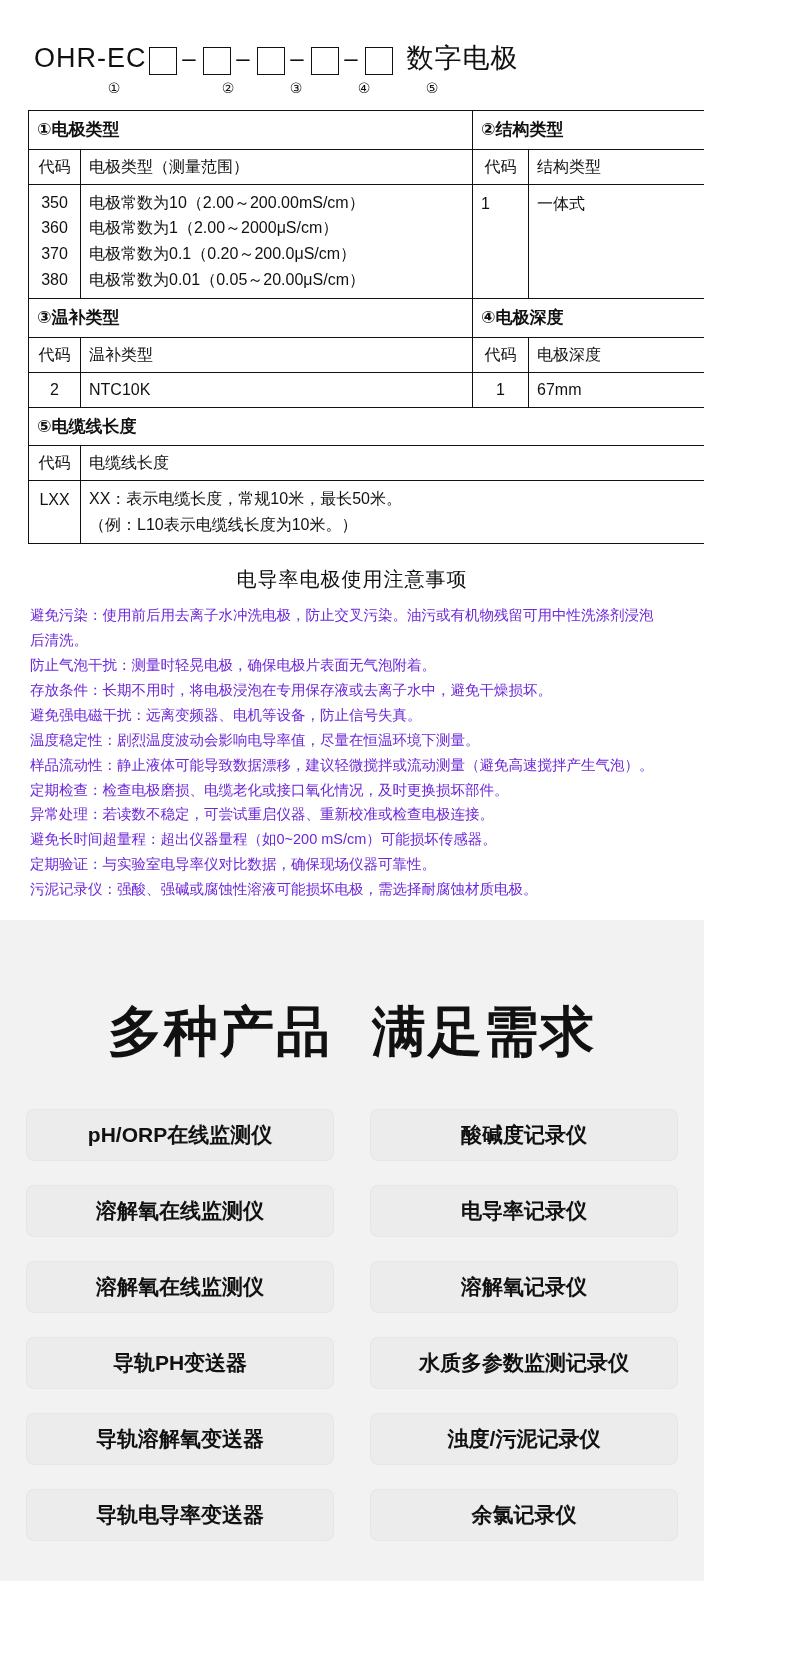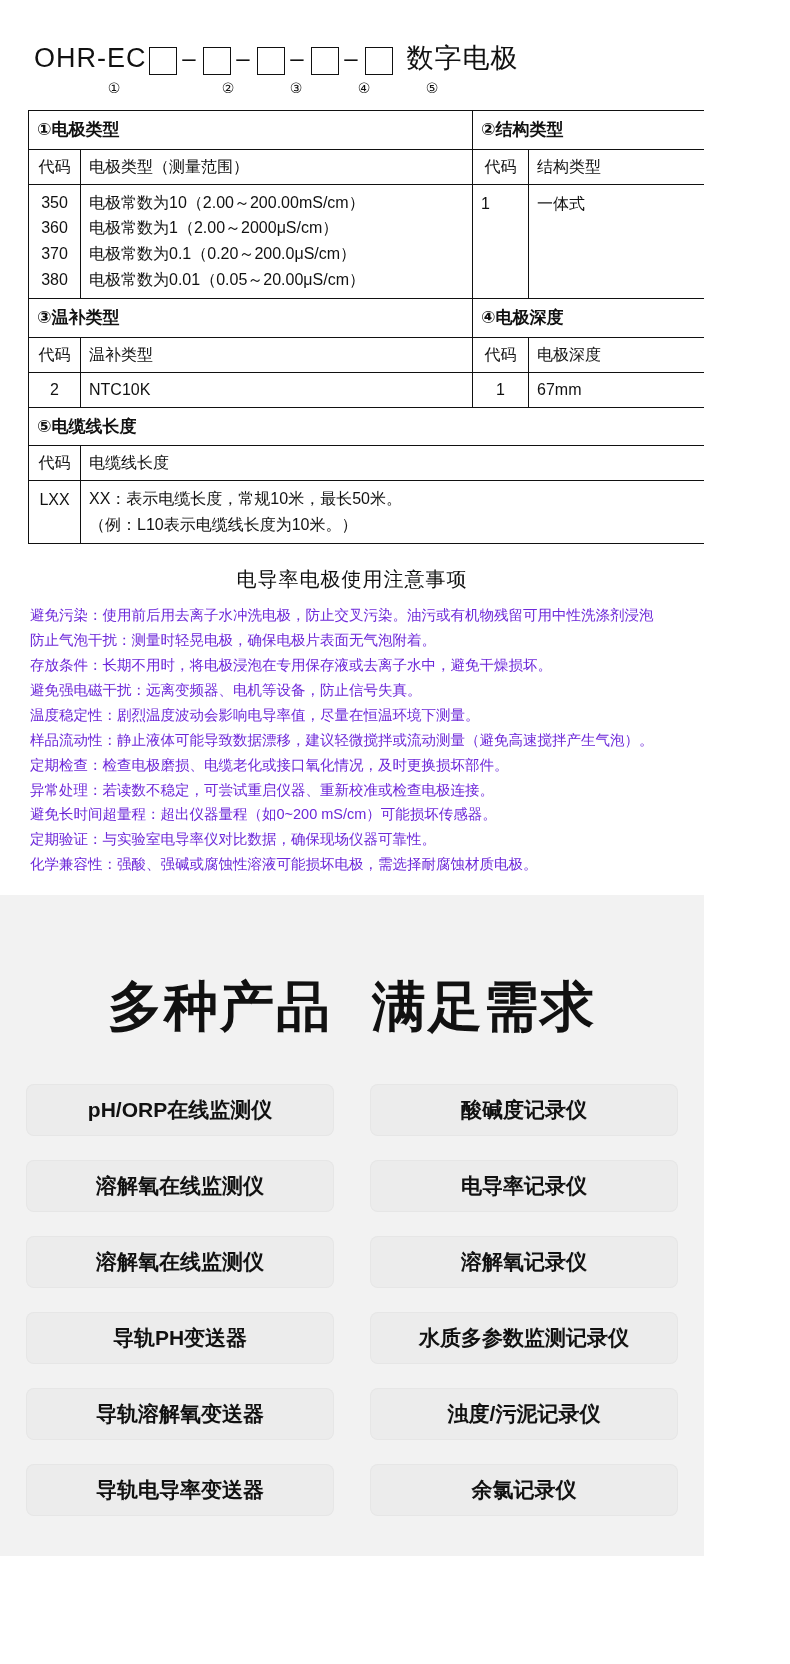--- a/index.html
+++ b/index.html
@@ -252,30 +252,31 @@
           <div>XX：表示电缆长度，常规10米，最长50米。</div>
           <div>（例：L10表示电缆线长度为10米。）</div>
         </td>
       </tr>
     </tbody>
   </table>
 
   <div class="notes-title">电导率电极使用注意事项</div>
   <div class="notes">
     <div class="note-item">避免污染：使用前后用去离子水冲洗电极，防止交叉污染。油污或有机物残留可用中性洗涤剂浸泡</div>
+    <div class="note-item">后清洗。</div>
     <div class="note-item">防止气泡干扰：测量时轻晃电极，确保电极片表面无气泡附着。</div>
     <div class="note-item">存放条件：长期不用时，将电极浸泡在专用保存液或去离子水中，避免干燥损坏。</div>
     <div class="note-item">避免强电磁干扰：远离变频器、电机等设备，防止信号失真。</div>
     <div class="note-item">温度稳定性：剧烈温度波动会影响电导率值，尽量在恒温环境下测量。</div>
     <div class="note-item">样品流动性：静止液体可能导致数据漂移，建议轻微搅拌或流动测量（避免高速搅拌产生气泡）。</div>
     <div class="note-item">定期检查：检查电极磨损、电缆老化或接口氧化情况，及时更换损坏部件。</div>
     <div class="note-item">异常处理：若读数不稳定，可尝试重启仪器、重新校准或检查电极连接。</div>
     <div class="note-item">避免长时间超量程：超出仪器量程（如0~200 mS/cm）可能损坏传感器。</div>
     <div class="note-item">定期验证：与实验室电导率仪对比数据，确保现场仪器可靠性。</div>
-    <div class="note-item">化学兼容性：强酸、强碱或腐蚀性溶液可能损坏电极，需选择耐腐蚀材质电极。</div>
+    <div class="note-item">污泥记录仪：强酸、强碱或腐蚀性溶液可能损坏电极，需选择耐腐蚀材质电极。</div>
   </div>
 
   <div class="band"></div>
 
   <div class="sec-products">
     <div class="big-title">
       <span>多种产品</span><span class="gap"></span><span>满足需求</span>
     </div>
     <div class="prod-grid">
       <div class="prod-pill">pH/ORP在线监测仪</div>

